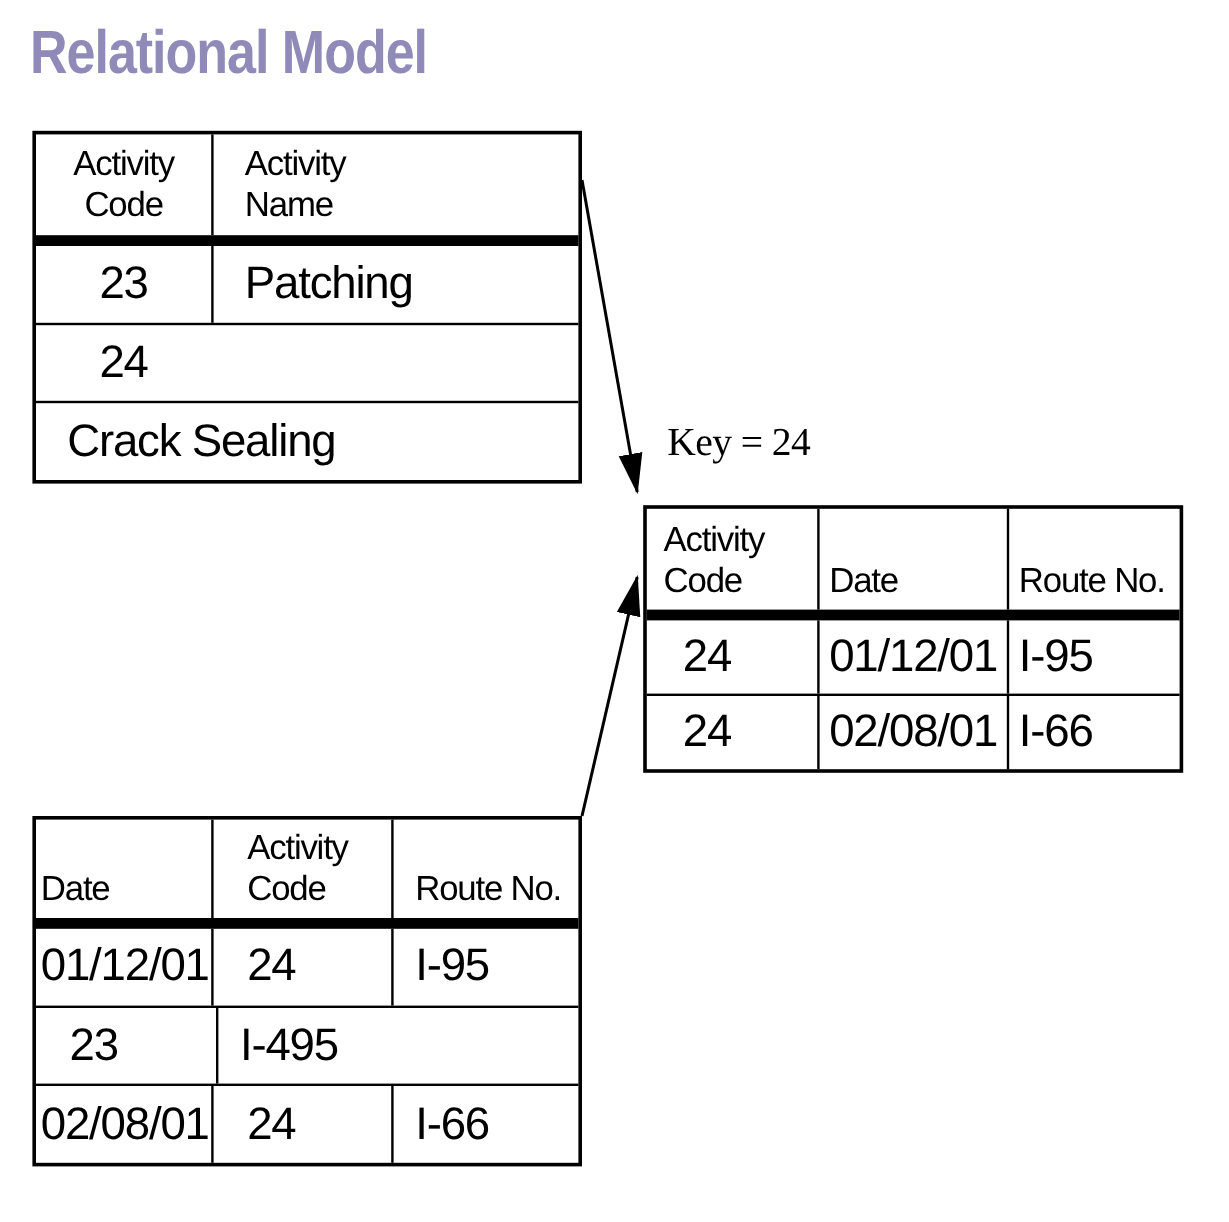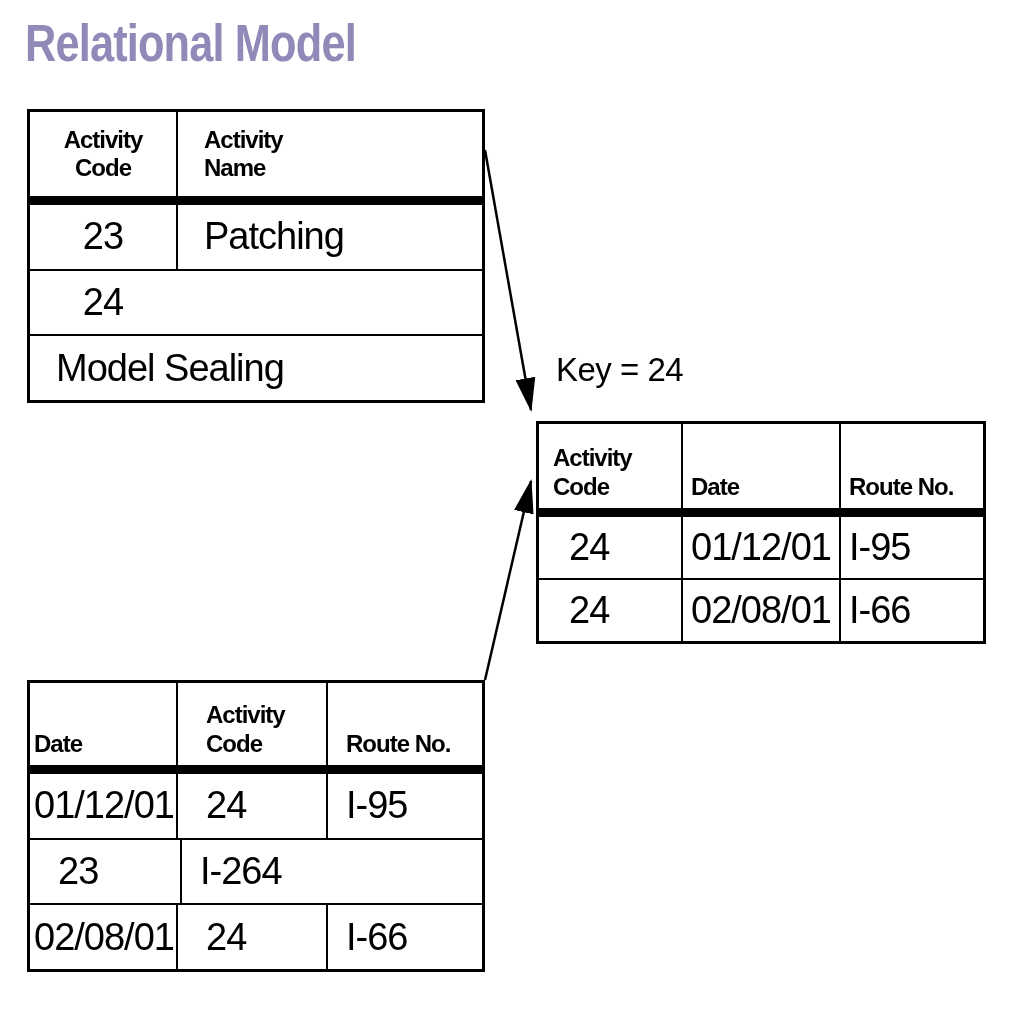--- a/index.html
+++ b/index.html
@@ -28,20 +28,21 @@
   }
 
   
   .key-note {
     position: absolute;
     left: 556px;
     top: 351px;
     font-size: 33px;
     letter-spacing: -0.5px;
     white-space: nowrap;
+    font-family: Liberation Serif, serif;
   }
 
   
   .tbl {
     position: absolute;
     border: 3px solid #000;
     background: #fff;
     display: flex;
     flex-direction: column;
     box-sizing: border-box;
@@ -71,22 +72,22 @@
   #tbl-activity .c1 { flex: 0 0 146px; }
   #tbl-activity .c2 { flex: 1; }
   #tbl-key .c1 { flex: 0 0 142px; }
   #tbl-key .c2 { flex: 0 0 158px; }
   #tbl-key .c3 { flex: 1; }
   #tbl-log .c1 { flex: 0 0 146px; }
   #tbl-log .c2 { flex: 0 0 150px; }
   #tbl-log .c3 { flex: 1; }
 
   .th {
-    font-size: 24px;
-    font-weight: bold;
+    font-size: 29px;
+    font-weight: normal;
     letter-spacing: -1px;
     white-space: pre-line;
   }
   .td {
     font-size: 38px;
     letter-spacing: -1px;
     white-space: nowrap;
     text-align: right;
   }
   .vbottom { align-items: flex-end; padding-bottom: 7px; }
@@ -123,21 +124,21 @@
     </div>
     <div class="bar"></div>
     <div class="row">
       <div class="cell td c1 hcenter">23</div>
       <div class="cell td c2 pl26">Patching</div>
     </div>
     <div class="row bt">
       <div class="cell td c1 hcenter">24</div>
     </div>
     <div class="row bt">
-      <div class="cell td c2 pl26">Model Sealing</div>
+      <div class="cell td c2 pl26">Crack Sealing</div>
     </div>
   </div>
 
   <div class="key-note">Key = 24</div>
 
   <div class="tbl" id="tbl-key">
     <div class="row hdr">
       <div class="cell th c1 vbottom pl14">Activity
 Code</div>
       <div class="cell th c2 vbottom pl8">Date</div>
@@ -164,21 +165,21 @@
       <div class="cell th c3 vbottom pl18">Route No.</div>
     </div>
     <div class="bar"></div>
     <div class="row">
       <div class="cell td c1 pl4">01/12/01</div>
       <div class="cell td c2 pl28">24</div>
       <div class="cell td c3 pl18">I-95</div>
     </div>
     <div class="row bt">
       <div class="cell td c2 pl28">23</div>
-      <div class="cell td c3 pl18">I-264</div>
+      <div class="cell td c3 pl18">I-495</div>
     </div>
     <div class="row bt">
       <div class="cell td c1 pl4">02/08/01</div>
       <div class="cell td c2 pl28">24</div>
       <div class="cell td c3 pl18">I-66</div>
     </div>
   </div>
 
   <svg id="arrow-layer" viewBox="0 0 1024 1018" xmlns="http://www.w3.org/2000/svg">
     <defs>

